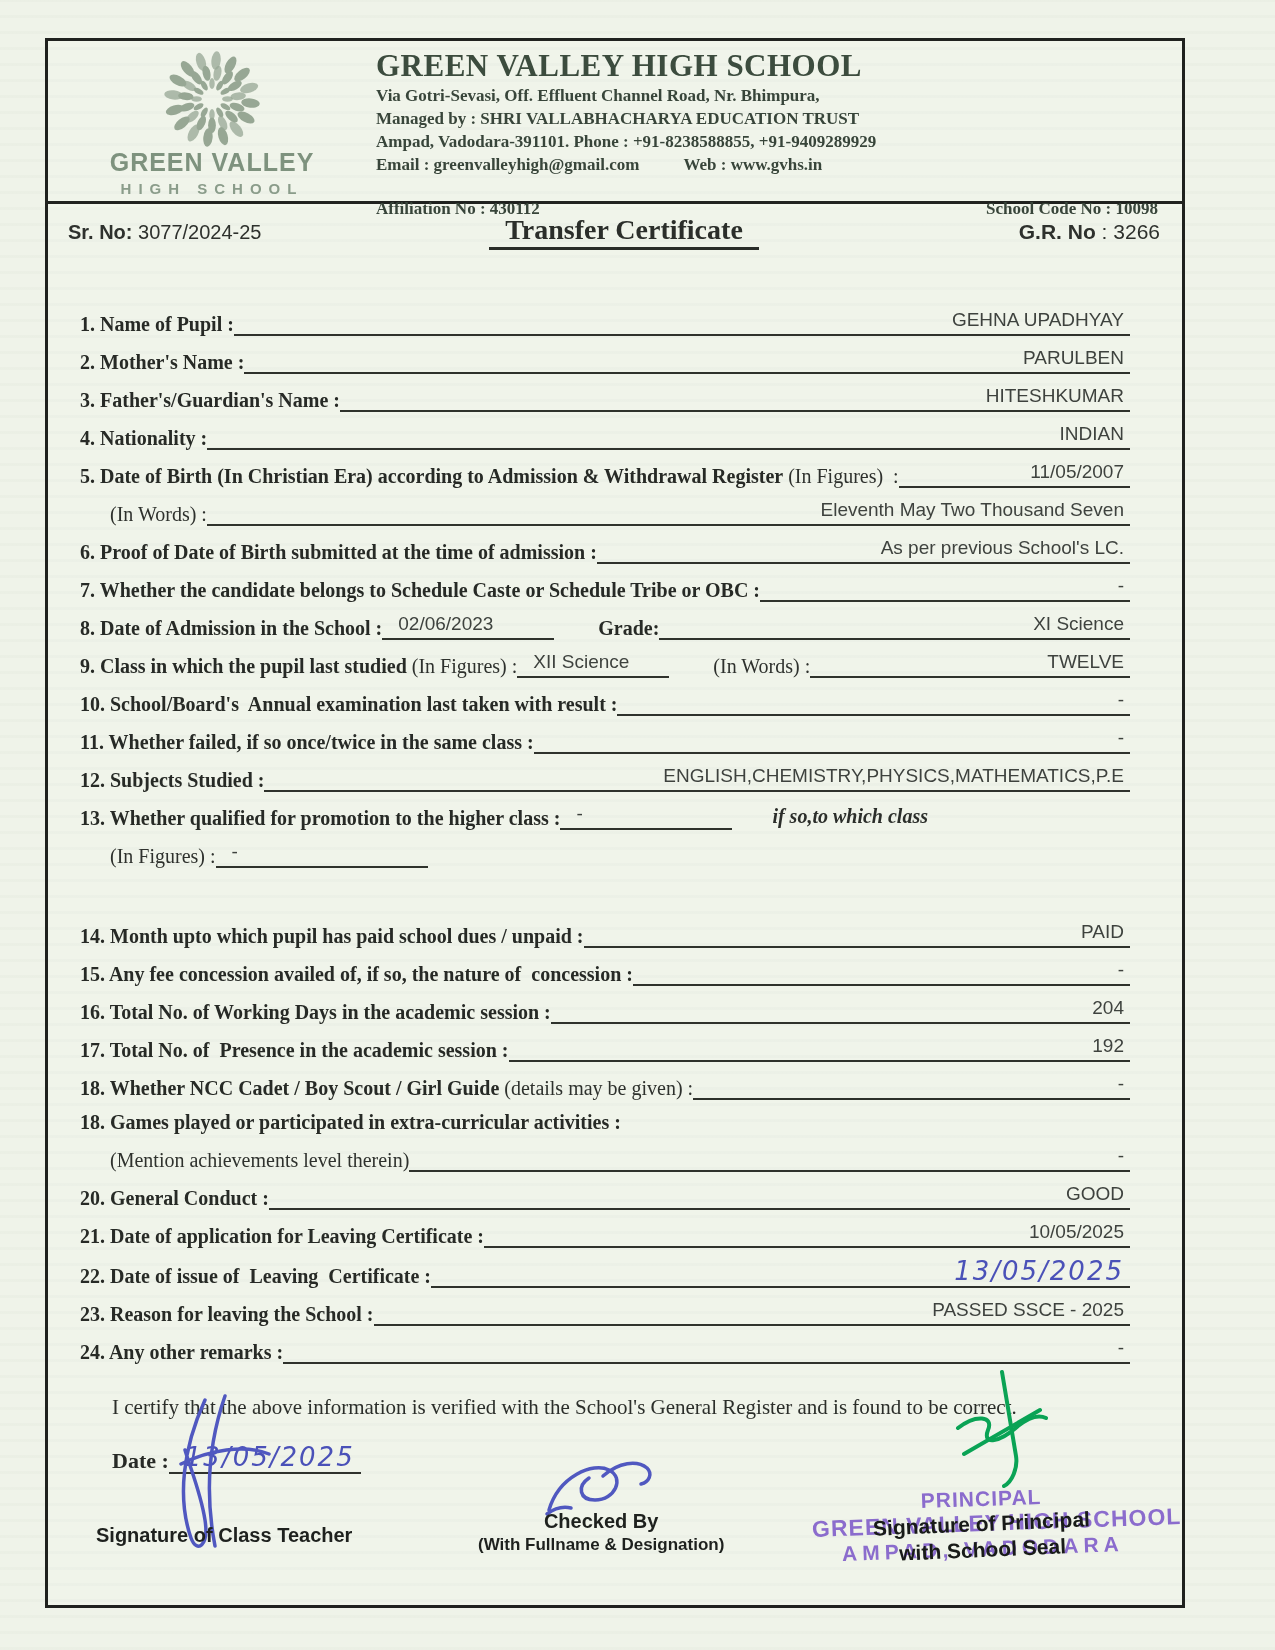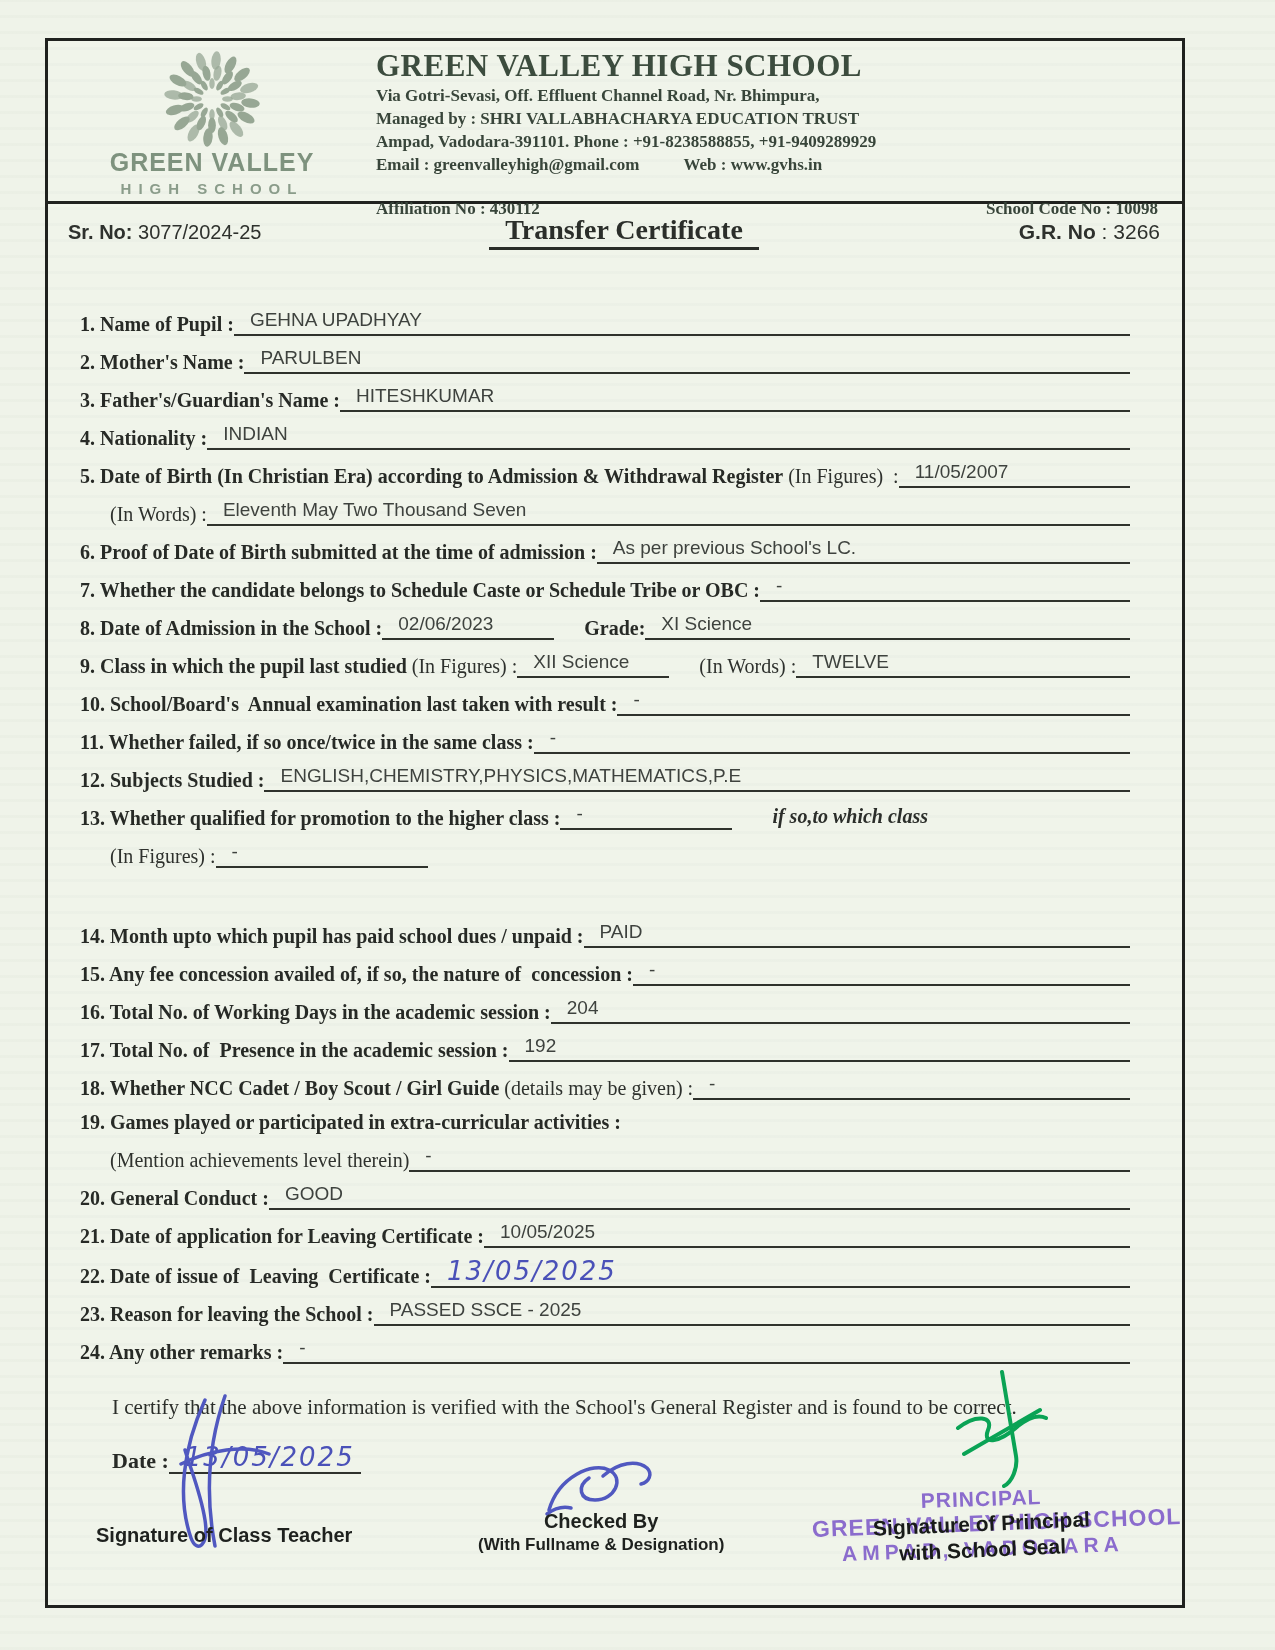--- a/index.html
+++ b/index.html
@@ -34,23 +34,23 @@
   
   .form-body{margin:58px 52px 0 32px;}
   .row{display:flex;align-items:flex-end;margin-top:10px;line-height:24px;}
   .lbl{font-weight:bold;font-size:20px;white-space:pre;color:#272a26;}
   .lbl-light{font-size:20px;white-space:pre;color:#2e312d;}
   .uval{
     font-family:"Liberation Sans",sans-serif;font-size:19px;color:#3e423e;
     border-bottom:2px solid #2f322c;padding:0 6px 2px 16px;white-space:pre;
     min-height:21px;
   }
-  .grow{flex:1;}
+  .grow{flex:1;text-align:right;}
   .w170{min-width:150px;} .w150{min-width:130px;} .w200{min-width:190px;}
-  .gap{margin-left:30px;}
+  .gap{margin-left:44px;}
   .sub .lbl-light:first-child{margin-left:30px;}
   .note{font-style:italic;font-weight:bold;font-size:20px;margin-left:40px;padding-bottom:2px;}
   .big-gap{margin-top:52px;}
   .hw{
     font-family:"DejaVu Sans",sans-serif;font-style:italic;font-weight:500;
     font-size:26px;color:#4a51b8;letter-spacing:2px;line-height:26px;
   }
   
   .certify{margin:30px 56px 0 64px;font-size:21px;color:#2b2e2a;line-height:26px;}
   .date-row{display:flex;align-items:flex-end;margin:24px 0 0 64px;}
@@ -249,21 +249,21 @@
       <div class="row">
         <span class="lbl">17. Total No. of  Presence in the academic session :</span>
         <span class="uval grow">192</span>
       </div>
       <div class="row">
         <span class="lbl">18. Whether NCC Cadet / Boy Scout / Girl Guide</span>
         <span class="lbl-light"> (details may be given) :</span>
         <span class="uval grow">-</span>
       </div>
       <div class="row">
-        <span class="lbl">19. Games played or participated in extra-curricular activities :</span>
+        <span class="lbl">18. Games played or participated in extra-curricular activities :</span>
       </div>
       <div class="row sub">
         <span class="lbl-light">(Mention achievements level therein)</span>
         <span class="uval grow">-</span>
       </div>
       <div class="row">
         <span class="lbl">20. General Conduct :</span>
         <span class="uval grow">GOOD</span>
       </div>
       <div class="row">

